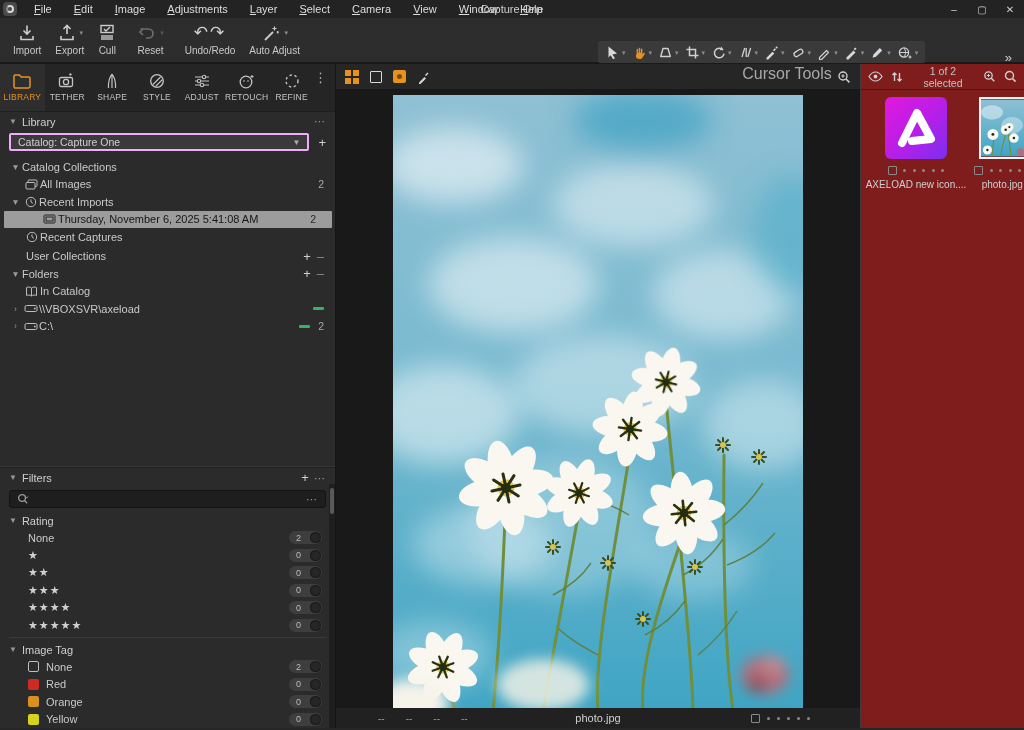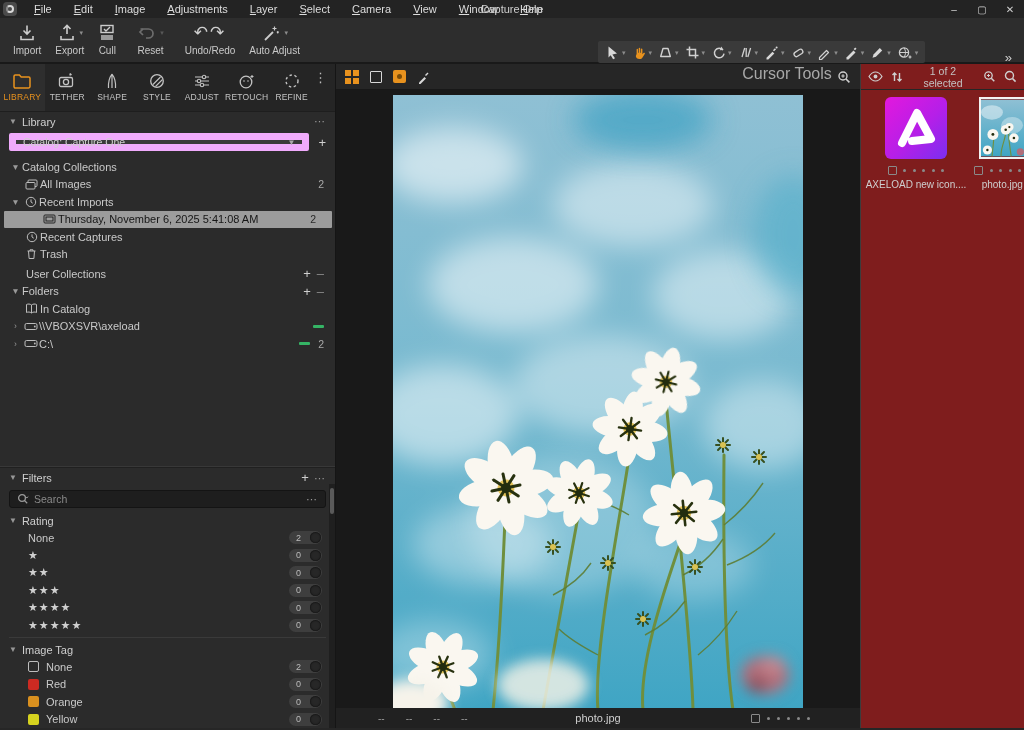--- a/index.html
+++ b/index.html
@@ -40,21 +40,21 @@
   .tab.active { background:#2e2e2e; color:#e8921e; }
   .tab-more { margin-left:auto; color:#bdbdbd; font-size:13px; padding:6px 8px 0 0; }
 
   .section-head { height:19px; display:flex; align-items:center; padding:0 9px; font-size:11px; color:#cfcfcf; gap:5px; }
   .chev { color:#979797; font-size:8px; }
   .dots-h { margin-left:auto; color:#9a9a9a; font-size:11px; letter-spacing:1px; }
   .plus { color:#cfcfcf; font-size:13px; line-height:1; }
   .minus { color:#8a8a8a; font-size:13px; line-height:1; }
 
   .catalog-row { display:flex; align-items:center; padding:2px 9px 3px; gap:9px; }
-  .select { flex:1; height:18px; background:#3a3a3a; border:7px solid #f0abfc; border-radius:2px; display:flex; align-items:center; padding:0 7px; font-size:10.5px; color:#cfcfcf; }
+  .select { flex:1; height:18px; background:#3a3a3a; border:2px solid #f0abfc; border-radius:2px; display:flex; align-items:center; padding:0 7px; font-size:10.5px; color:#cfcfcf; }
   .select .sel-caret { margin-left:auto; color:#aaa; font-size:8px; }
 
   .tree { font-size:11px; color:#c9c9c9; padding-top:4px; }
   .trow { height:17.5px; display:flex; align-items:center; padding-right:11px; }
   .twisty { width:13px; text-align:center; color:#9a9a9a; font-size:8.5px; flex:none; }
   .ticon { width:17px; flex:none; display:flex; justify-content:center; }
   .ind1 { padding-left:9px; } .ind2 { padding-left:23px; } .ind3 { padding-left:37px; }
   .count { margin-left:auto; color:#a9a9a9; font-size:10.5px; }
   .selrow { background:#9c9c9c; color:#161616; margin:0 3px 0 4px; border-radius:1px; padding-right:16px; }
   .selrow .twisty, .selrow .count { color:#2a2a2a; }
@@ -392,28 +392,20 @@
         </div>
         <div class="trow ind2">
           <span class="ticon">
               <svg width="12" height="12" viewBox="0 0 12 12">
                 <circle cx="6" cy="6" r="4.7" stroke="#bdbdbd" fill="none"></circle>
                 <path d="M6 3.4V6l1.8 1.2" stroke="#bdbdbd" fill="none"></path>
               </svg>
             </span>
           <span>Recent Captures</span>
         </div>
-        <div class="trow ind2">
-          <span class="ticon">
-              <svg width="11" height="12" viewBox="0 0 11 12">
-                <path d="M1.5 3h8M4 3V1.8h3V3M2.5 3l.6 7.5h4.8L8.5 3" stroke="#bdbdbd" fill="none"></path>
-              </svg>
-            </span>
-          <span>Trash</span>
-        </div>
         <div class="trow ind1" style="margin-top:2px;">
           <span class="ticon"></span>
           <span>User Collections</span>
           <span class="count"><span class="plus">+</span>&nbsp;&nbsp;<span class="minus">–</span></span>
         </div>
         <div class="trow ind1">
           <span class="twisty">▼</span>
           <span>Folders</span>
           <span class="count"><span class="plus">+</span>&nbsp;&nbsp;<span class="minus">–</span></span>
         </div>
@@ -460,21 +452,20 @@
       </div>
 
       <div class="search-row">
         <span>
             <svg width="13" height="12" viewBox="0 0 13 12">
               <circle cx="5" cy="5" r="3.4" stroke="#9a9a9a" stroke-width="1.3" fill="none"></circle>
               <path d="M7.6 7.6l2.6 2.6" stroke="#9a9a9a" stroke-width="1.3"></path>
               <path d="M10 4.5l1.4 1.4 1.4-1.4" stroke="#9a9a9a" stroke-width="1" fill="none" transform="translate(-1.5,-1)"></path>
             </svg>
           </span>
-        <span class="search-ph">Search</span>
         <span class="dots-h">⋯</span>
       </div>
 
       <div class="section-head" style="height:17px;">
         <span class="chev">▼</span>
           <span>Rating</span>
       </div>
       <div class="frow">
         <span>None</span>
         <span class="pill">

